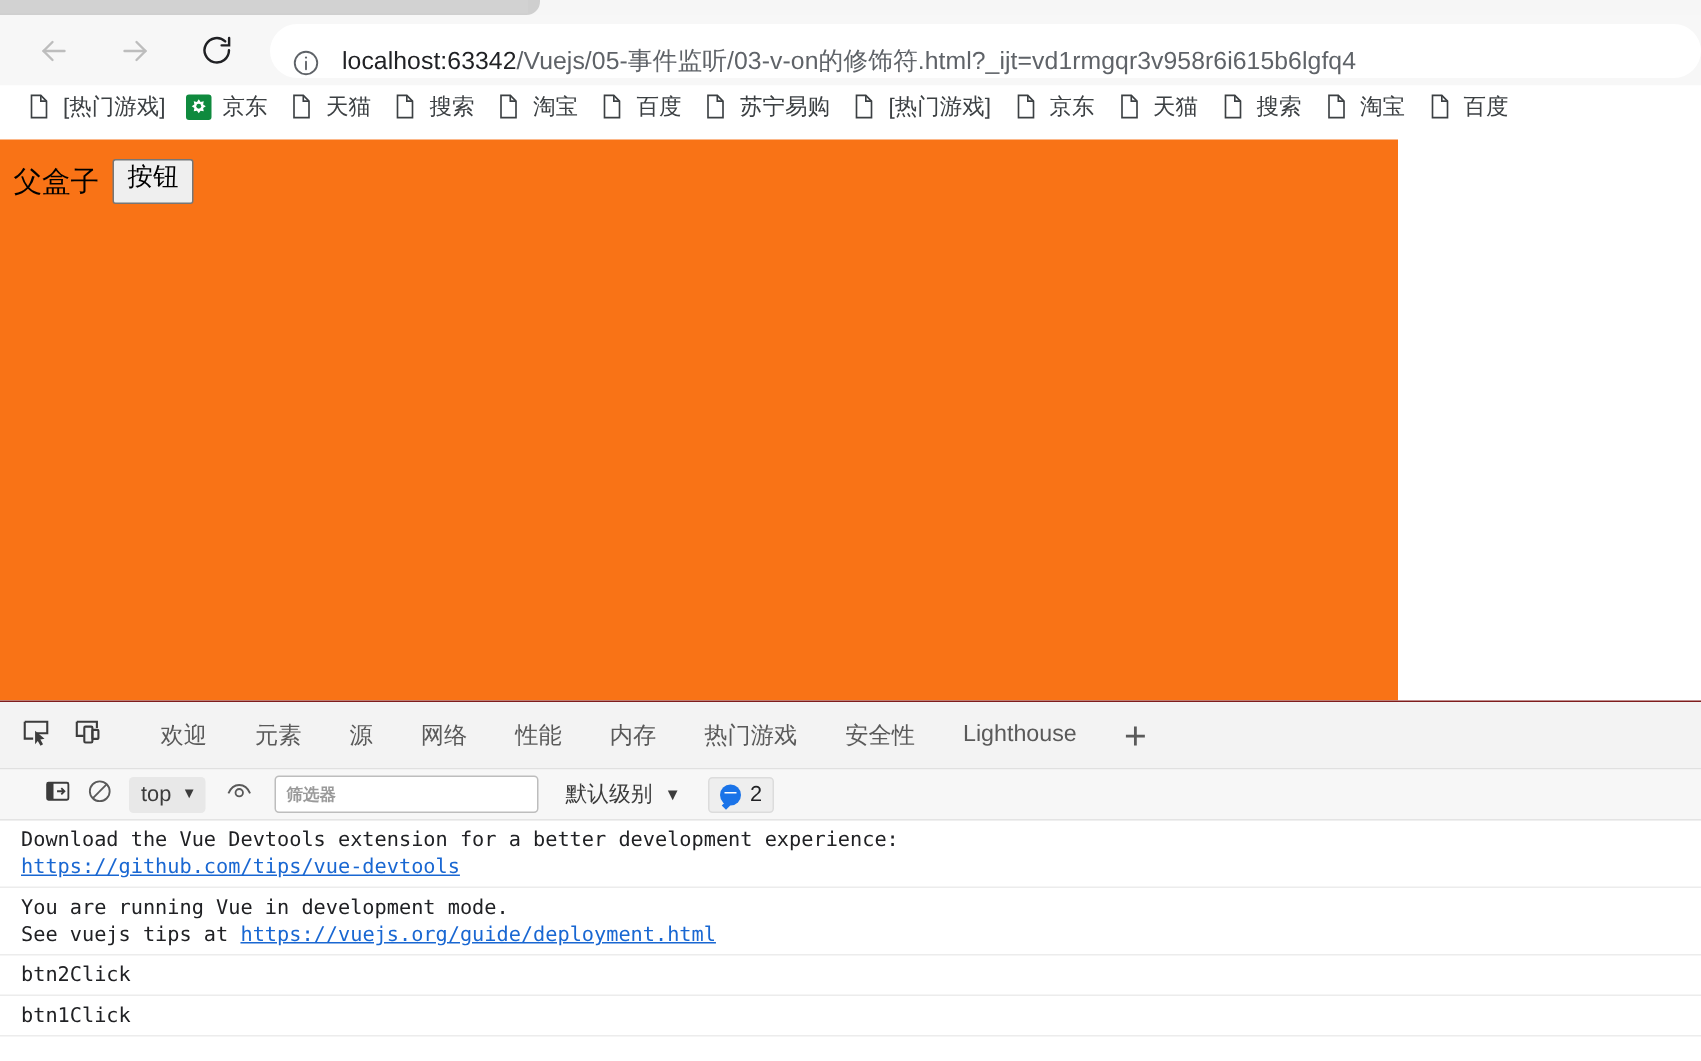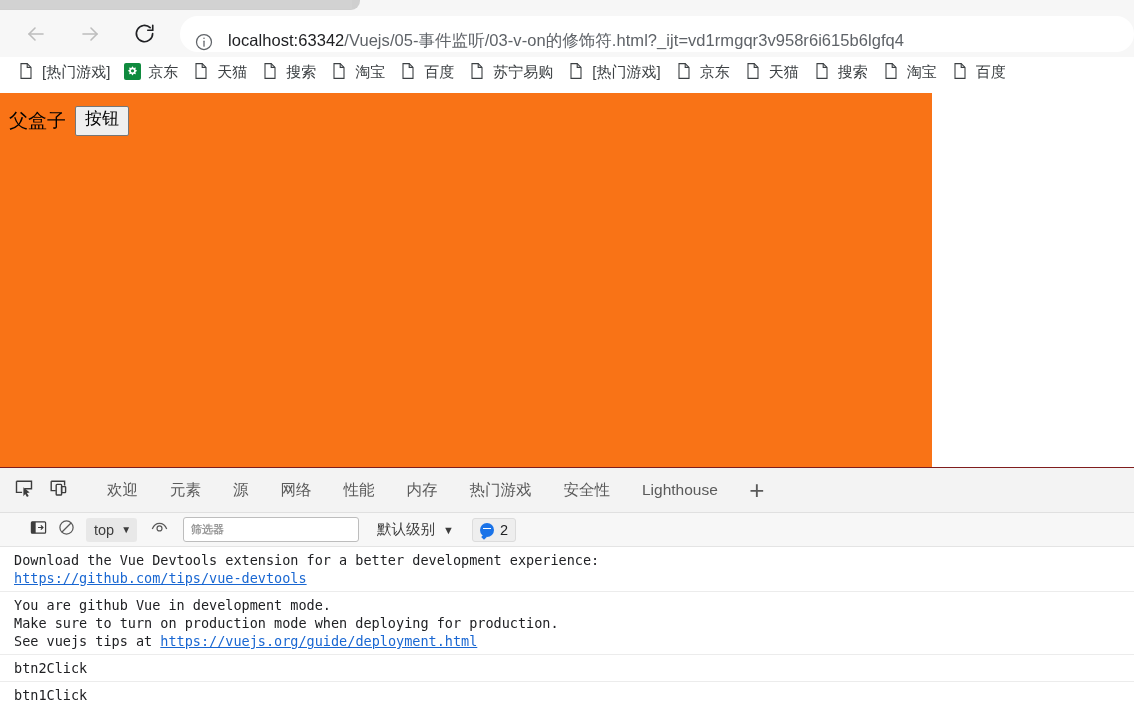--- a/index.html
+++ b/index.html
@@ -556,22 +556,21 @@
   </div>
 
   <div class="console-log">
 
     <div class="log-row">
       <div class="log-line">Download the Vue Devtools extension for a better development experience:</div>
       <div class="log-line"><a href="#">https://github.com/tips/vue-devtools</a></div>
     </div>
 
     <div class="log-row">
-      <div class="log-line">You are github Vue in development mode.</div>
-      <div class="log-line">Make sure to turn on production mode when deploying for production.</div>
+      <div class="log-line">You are running Vue in development mode.</div>
       <div class="log-line"><span>See vuejs tips at </span><a href="#">https://vuejs.org/guide/deployment.html</a></div>
     </div>
 
     <div class="log-row">
       <div class="log-line">btn2Click</div>
     </div>
 
     <div class="log-row">
       <div class="log-line">btn1Click</div>
     </div>

